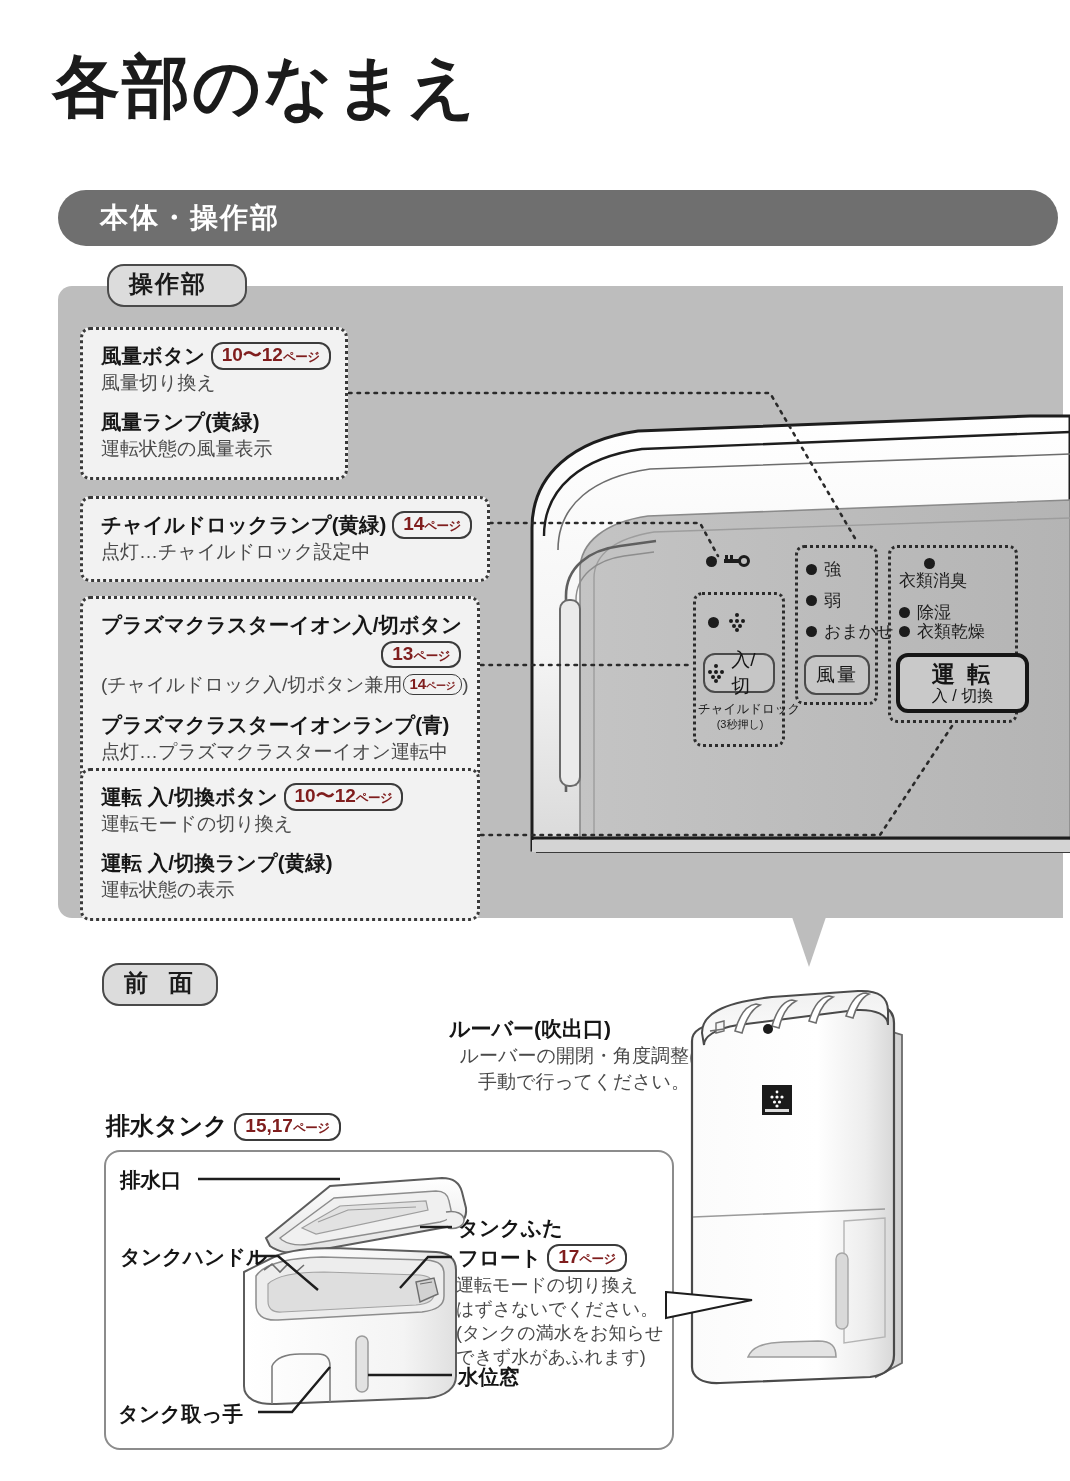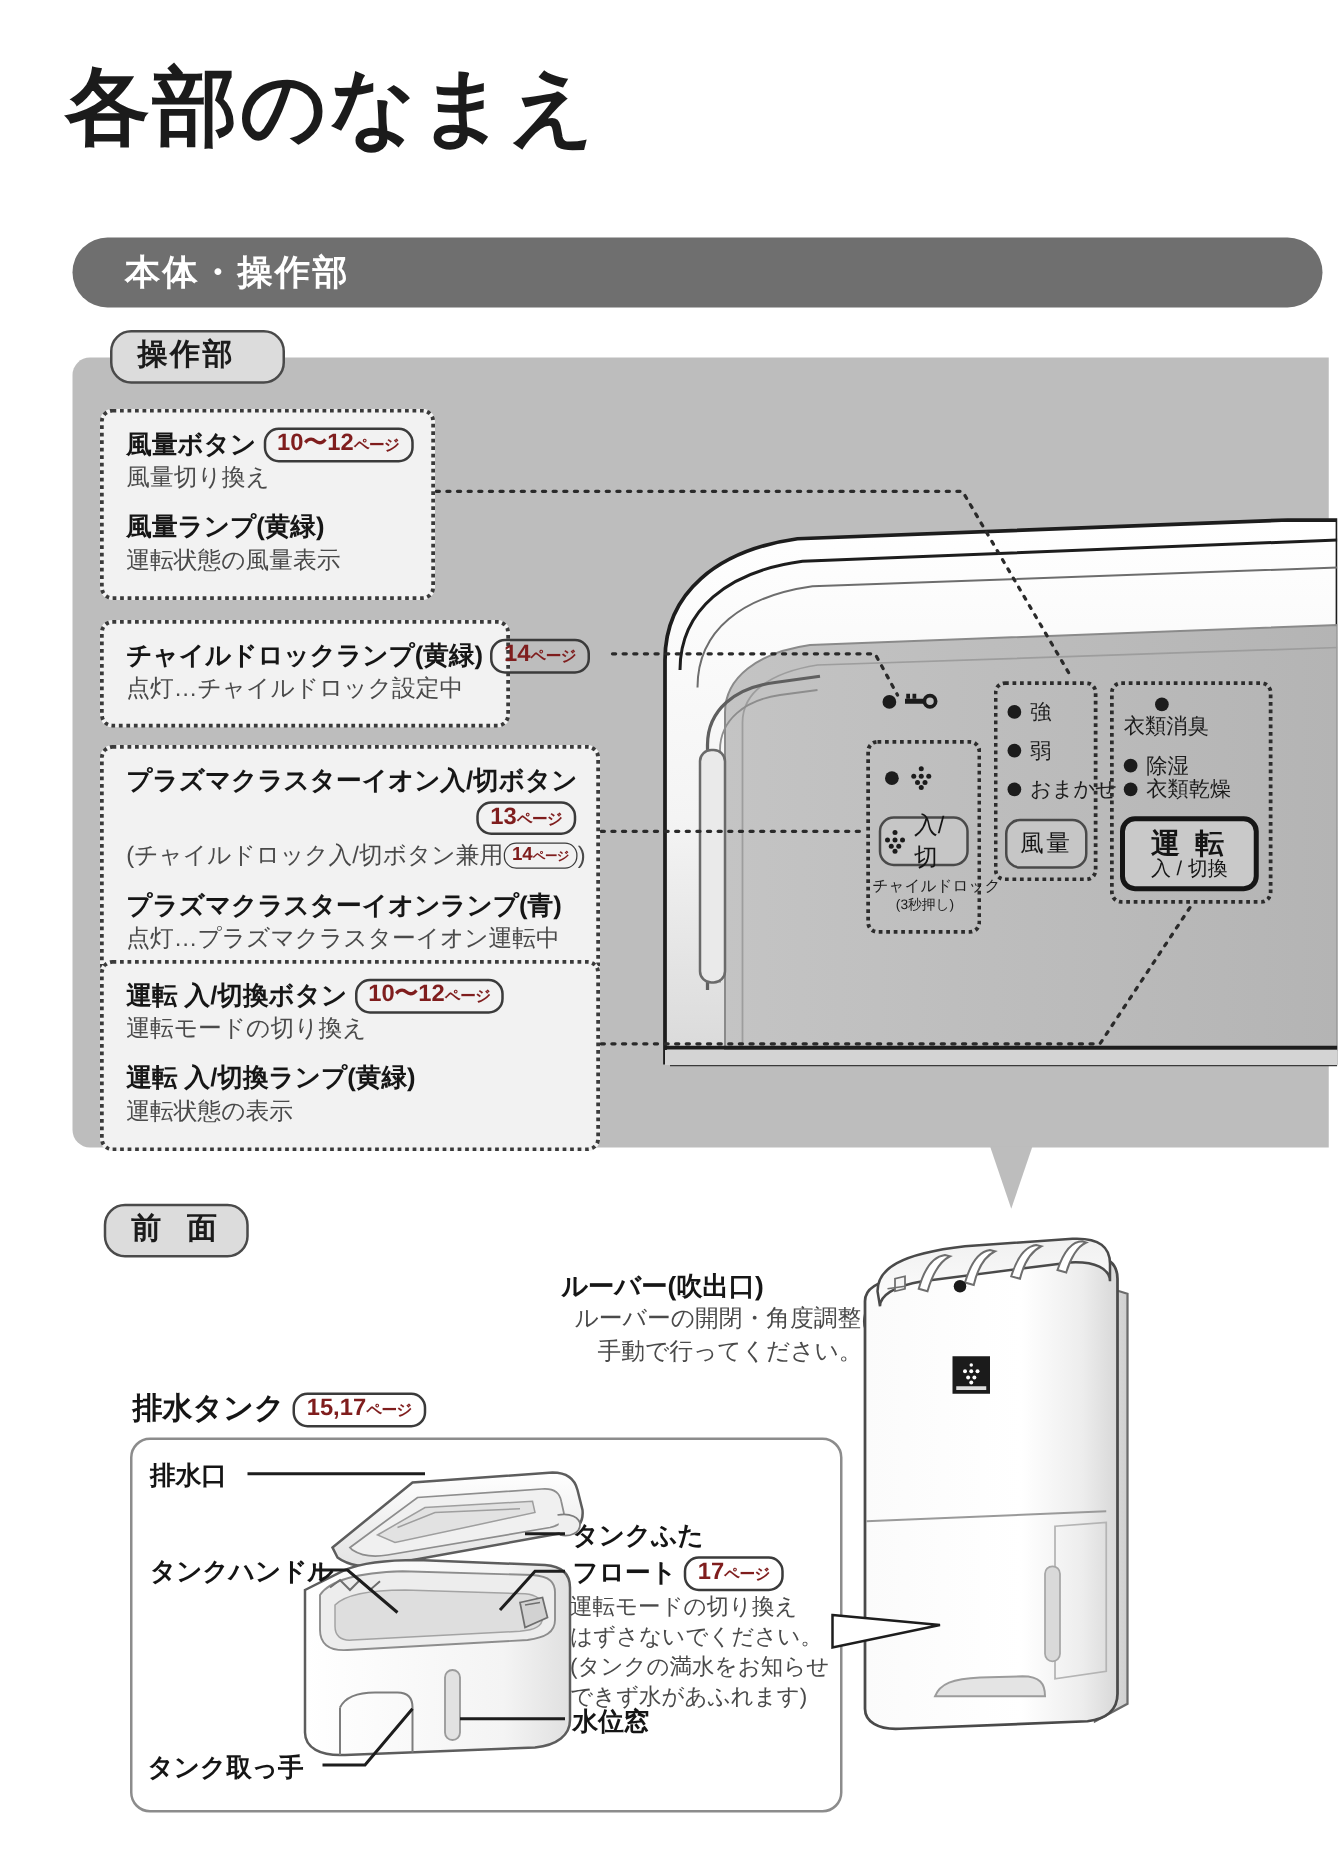--- a/index.html
+++ b/index.html
@@ -76,20 +76,21 @@
     position: absolute;
     background: #dcdcdc;
     border: 2px solid #4a4a4a;
     border-radius: 17px;
     font-size: 24px;
     font-weight: 700;
     color: #1b1b1b;
     padding: 3px 38px 6px 20px;
     letter-spacing: 2px;
     line-height: 1.25;
+    margin-left: 19px;
   }
   #badge-operation { left: 88px; top: 264px; }
   #badge-front { left: 83px; top: 963px; letter-spacing: 7px; padding-right: 16px;}
 
   
   .callout {
     position: absolute;
     background: #f2f2f2;
     border: 3px dotted #3a3a3a;
     border-radius: 10px;
@@ -122,21 +123,21 @@
     line-height: 1.2;
     vertical-align: 2px;
     white-space: nowrap;
     background: transparent;
   }
   .pg .unit { font-size: 12.5px; font-weight: 700; letter-spacing: -0.5px;}
   .pg.small { font-size: 15px; padding: 0 6px 1px 6px; border-width: 1.6px; border-radius: 10px;}
   .pg.small .unit { font-size: 10px; }
 
   #callout-fan   { left: 80px;  top: 327px;  width: 268px; }
-  #callout-lock  { left: 80px;  top: 496px;  width: 328px; }
+  #callout-lock  { left: 80px;  top: 496px;  width: 410px; }
   #callout-ion   { left: 80px;  top: 596px;  width: 400px; }
   #callout-run   { left: 80px;  top: 768px;  width: 400px; }
   .diag-svg { position: absolute; left: 0; top: 0; width: 1070px; height: 1481px; pointer-events: none; }
 
   
   #machine-top { position: absolute; left: 470px; top: 400px; width: 600px; height: 460px; }
 
   
   .cp-group {
     position: absolute;
@@ -348,21 +349,21 @@
     <span>衣類消臭</span>
   </div>
   <div class="lamp-row" style="left:899px; top:601px;justify-content:flex-end;">
     <span class="lamp-dot"></span>
     <span>除湿</span>
   </div>
   <div class="lamp-row" style="left:899px; top:620px;">
     <span class="lamp-dot"></span>
     <span>衣類乾燥</span>
   </div>
-  <div class="cp-btn strong" id="run-button" style="left:896px; top:653px; width:111px; height:60px;">
+  <div class="cp-btn strong" id="run-button" style="left:896px; top:653px; width:133px; height:60px;">
     <span class="big">運 転</span>
     <span class="small2">入 / 切換</span>
   </div>
 
   <svg class="diag-svg">
     <g stroke="#2a2a2a" stroke-width="2.6" fill="none" stroke-dasharray="2.5 6" stroke-linecap="round">
 
       <path d="M 349 393 L 770 393 L 856 540"></path>
 
       <path d="M 490 523 L 700 523 L 718 556"></path>

